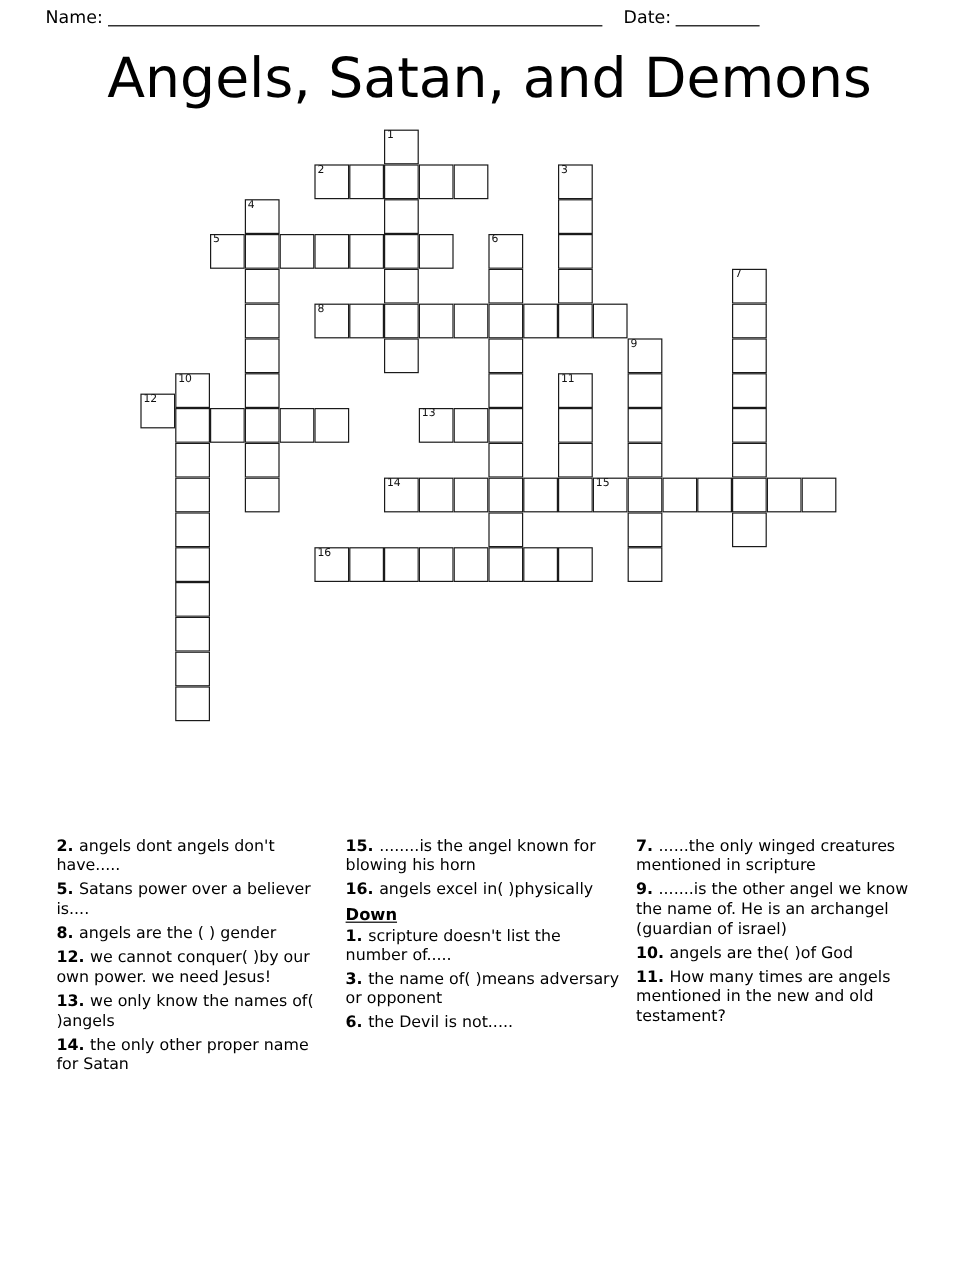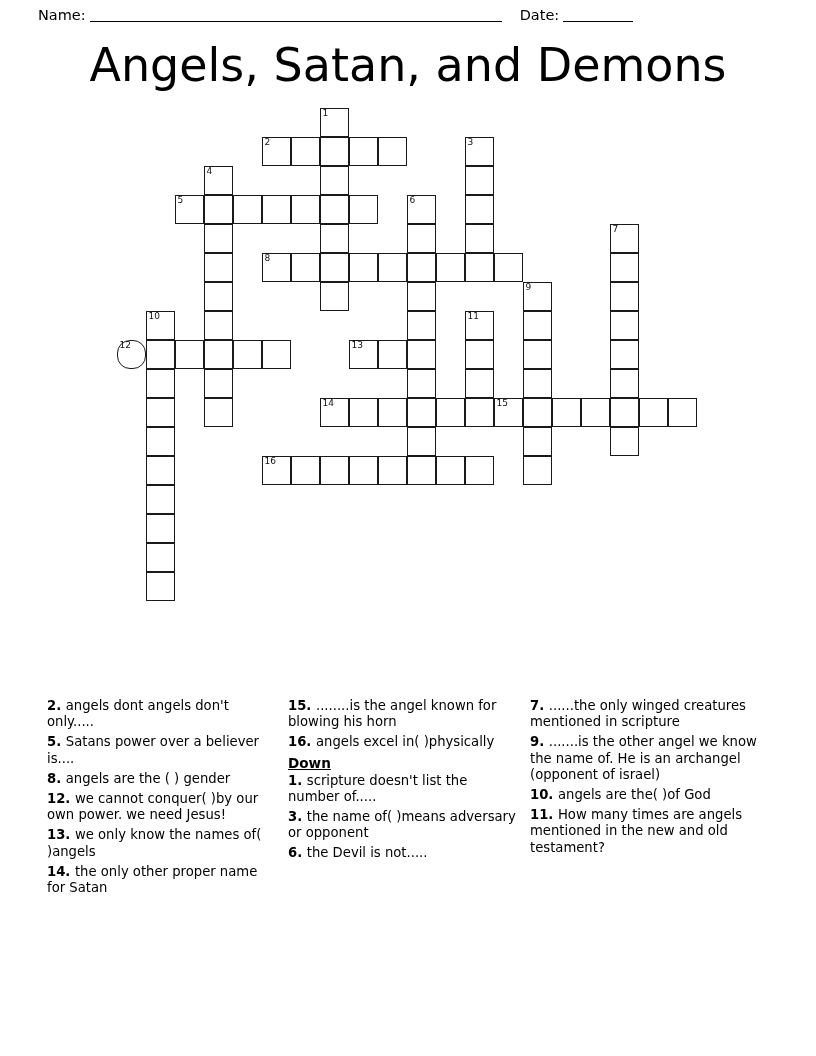--- a/index.html
+++ b/index.html
@@ -191,21 +191,21 @@
     <div class="cell" style="left: 146px; top: 311px;">
       <span class="num">10</span>
     </div>
     <div class="cell" style="left: 204px; top: 311px;"></div>
     <div class="cell" style="left: 407px; top: 311px;"></div>
     <div class="cell" style="left: 465px; top: 311px;">
       <span class="num">11</span>
     </div>
     <div class="cell" style="left: 523px; top: 311px;"></div>
     <div class="cell" style="left: 610px; top: 311px;"></div>
-    <div class="cell" style="left: 117px; top: 340px; border-radius: 13px;">
+    <div class="cell" style="left: 117px; top: 328px;">
       <span class="num">12</span>
     </div>
     <div class="cell" style="left: 146px; top: 340px;"></div>
     <div class="cell" style="left: 175px; top: 340px;"></div>
     <div class="cell" style="left: 204px; top: 340px;"></div>
     <div class="cell" style="left: 233px; top: 340px;"></div>
     <div class="cell" style="left: 262px; top: 340px;"></div>
     <div class="cell" style="left: 349px; top: 340px;">
       <span class="num">13</span>
     </div>
@@ -256,34 +256,34 @@
     <div class="cell" style="left: 465px; top: 456px;"></div>
     <div class="cell" style="left: 523px; top: 456px;"></div>
     <div class="cell" style="left: 146px; top: 485px;"></div>
     <div class="cell" style="left: 146px; top: 514px;"></div>
     <div class="cell" style="left: 146px; top: 543px;"></div>
     <div class="cell" style="left: 146px; top: 572px;"></div>
   </div>
 
 <div id="clues">
   <div class="clue-col col-a">
-      <p class="clue"><span class="cnum">2. </span><span>angels dont angels don't only.....</span></p>
+      <p class="clue"><span class="cnum">2. </span><span>angels dont angels don't have.....</span></p>
       <p class="clue"><span class="cnum">5. </span><span>Satans power over a believer is....</span></p>
       <p class="clue"><span class="cnum">8. </span><span>angels are the ( ) gender</span></p>
       <p class="clue"><span class="cnum">12. </span><span>we cannot conquer( )by our own power. we need Jesus!</span></p>
       <p class="clue"><span class="cnum">13. </span><span>we only know the names of( )angels</span></p>
       <p class="clue"><span class="cnum">14. </span><span>the only other proper name for Satan</span></p>
     </div>
   <div class="clue-col col-b">
       <p class="clue"><span class="cnum">15. </span><span>........is the angel known for blowing his horn</span></p>
       <p class="clue"><span class="cnum">16. </span><span>angels excel in( )physically</span></p>
       <div class="clue-heading">Down</div>
       <p class="clue"><span class="cnum">1. </span><span>scripture doesn't list the number of.....</span></p>
       <p class="clue"><span class="cnum">3. </span><span>the name of( )means adversary or opponent</span></p>
       <p class="clue"><span class="cnum">6. </span><span>the Devil is not.....</span></p>
     </div>
   <div class="clue-col col-c">
       <p class="clue"><span class="cnum">7. </span><span>......the only winged creatures mentioned in scripture</span></p>
-      <p class="clue"><span class="cnum">9. </span><span>.......is the other angel we know the name of. He is an archangel (opponent of israel)</span></p>
+      <p class="clue"><span class="cnum">9. </span><span>.......is the other angel we know the name of. He is an archangel (guardian of israel)</span></p>
       <p class="clue"><span class="cnum">10. </span><span>angels are the( )of God</span></p>
       <p class="clue"><span class="cnum">11. </span><span>How many times are angels mentioned in the new and old testament?</span></p>
     </div>
 </div>
 
 </body></html>

